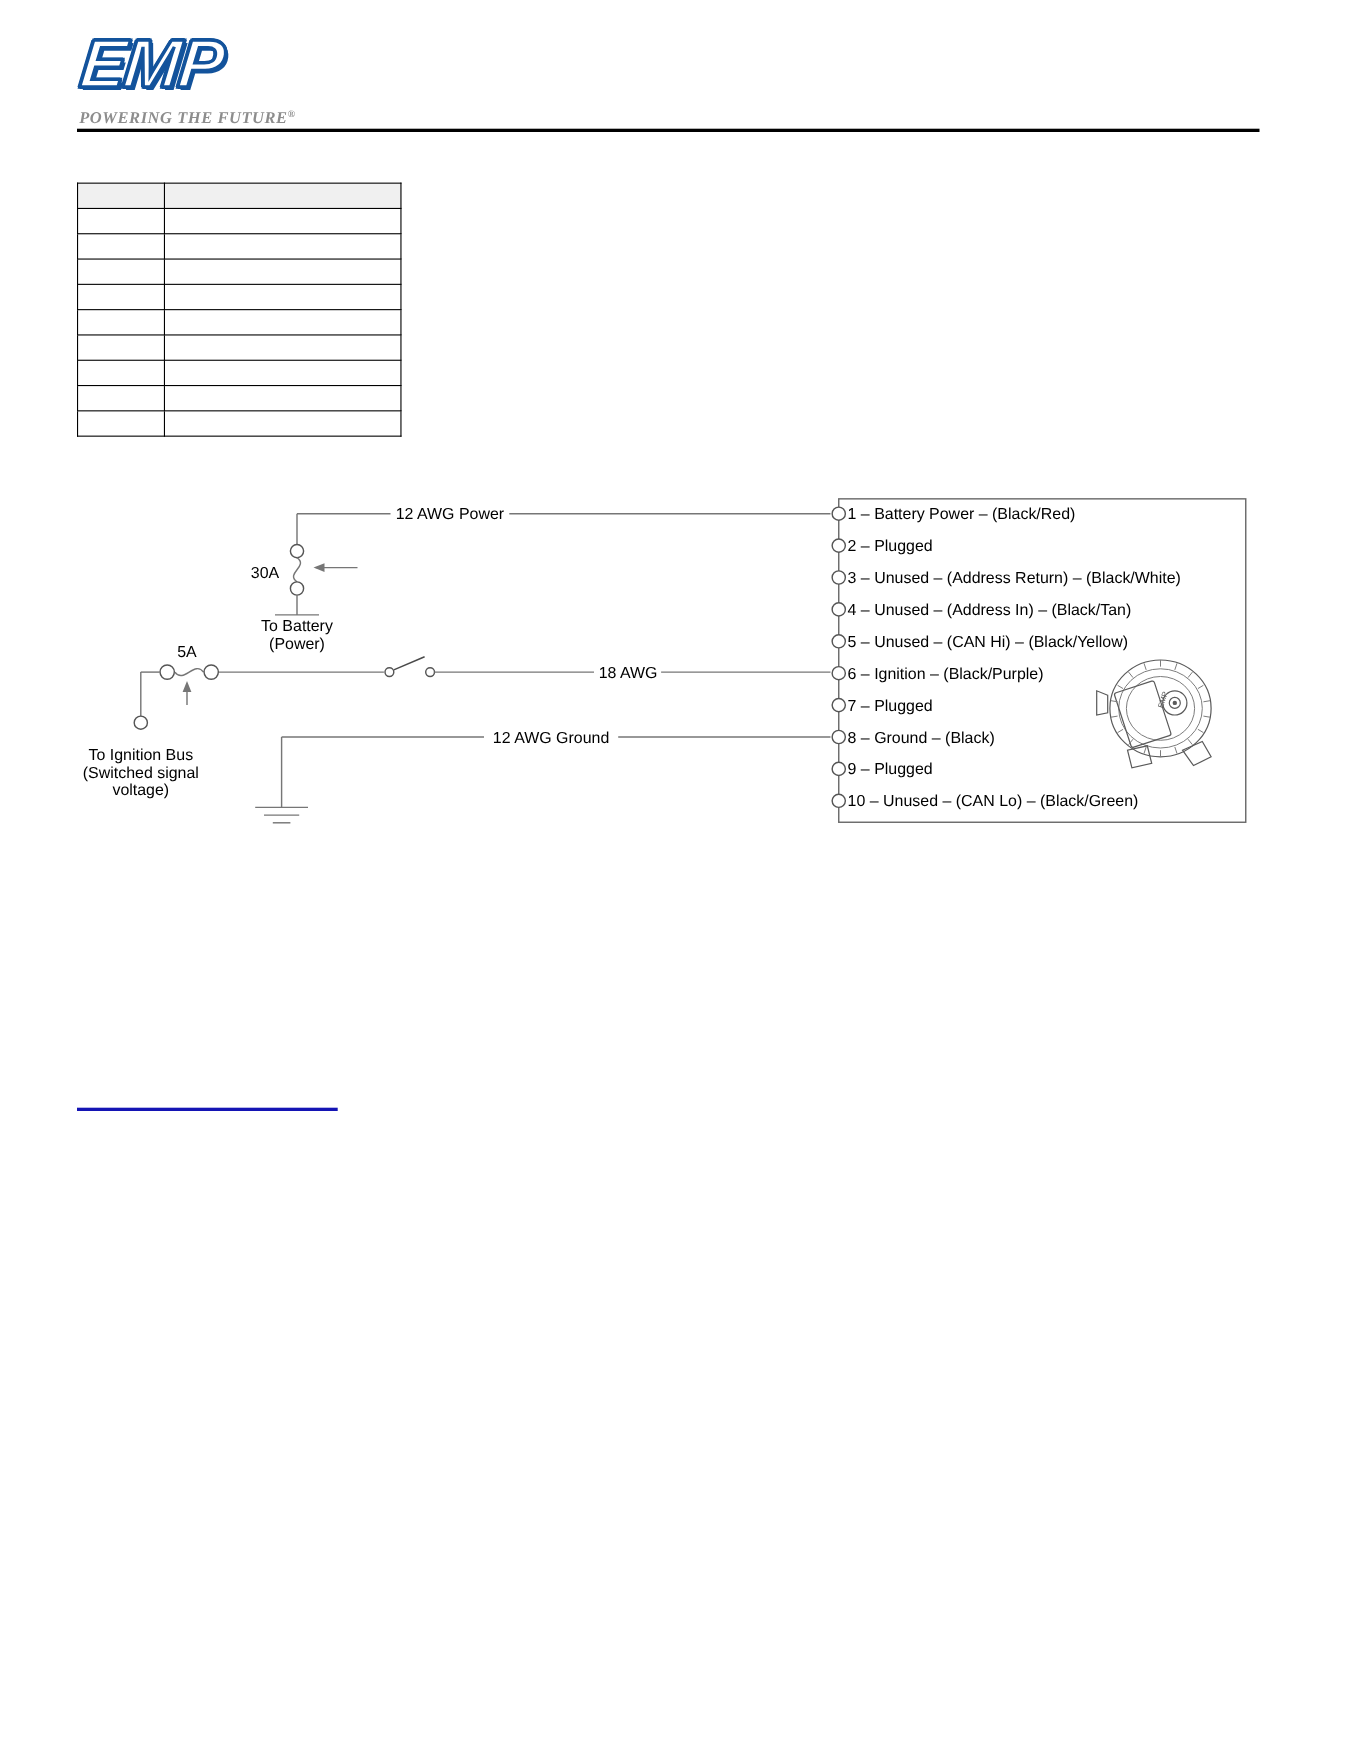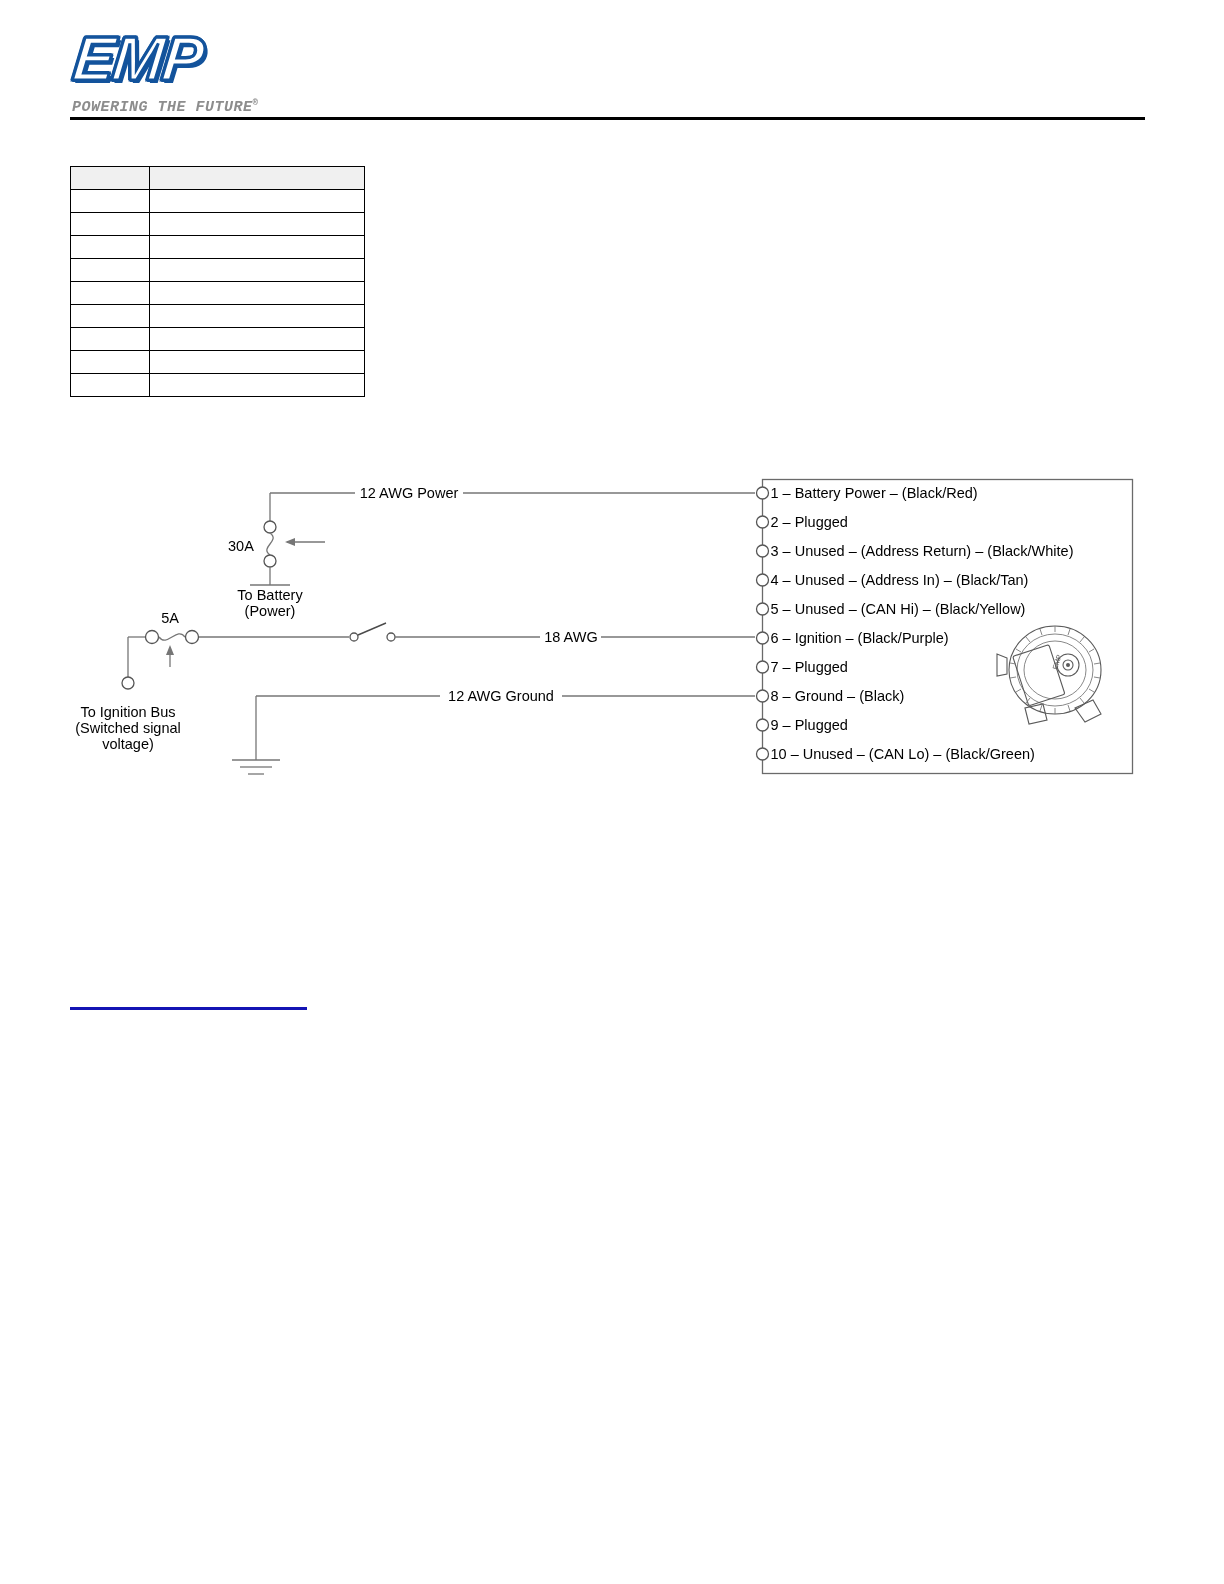--- a/index.html
+++ b/index.html
@@ -42,21 +42,21 @@
     line-height: 66px;
     margin: 0;
     padding: 0;
     transform: skewX(-6deg);
     transform-origin: left bottom;
   }
   #logo-tagline {
     position: absolute;
     left: 2px;
     top: 72px;
-    font-family: Liberation Mono, monospace;
+    font-family: Liberation Serif, serif;
     font-style: italic;
     font-weight: bold;
     font-size: 15px;
     letter-spacing: 0.5px;
     color: #8d8d8d;
     white-space: nowrap;
   }
   #logo-tagline .reg {
     font-size: 9px;
     vertical-align: super;
@@ -89,21 +89,21 @@
   #spec-table td.c0 { width: 70px; }
   #spec-table td.c1 { width: 206px; }
   #spec-table tr.header-row td {
     background: #f0f0f0;
   }
 
   
   #wiring-diagram {
     position: absolute;
     left: 0;
-    top: 455px;
+    top: 429px;
     width: 994px;
     height: 350px;
   }
   #wiring-svg {
     display: block;
   }
   .wire { stroke: #767676; stroke-width: 1.3; fill: none; }
   .wire-dark { stroke: #4a4a4a; stroke-width: 1.4; fill: none; }
   .term { fill: #ffffff; stroke: #555555; stroke-width: 1.3; }
   .boxline { fill: none; stroke: #6a6a6a; stroke-width: 1.3; }

